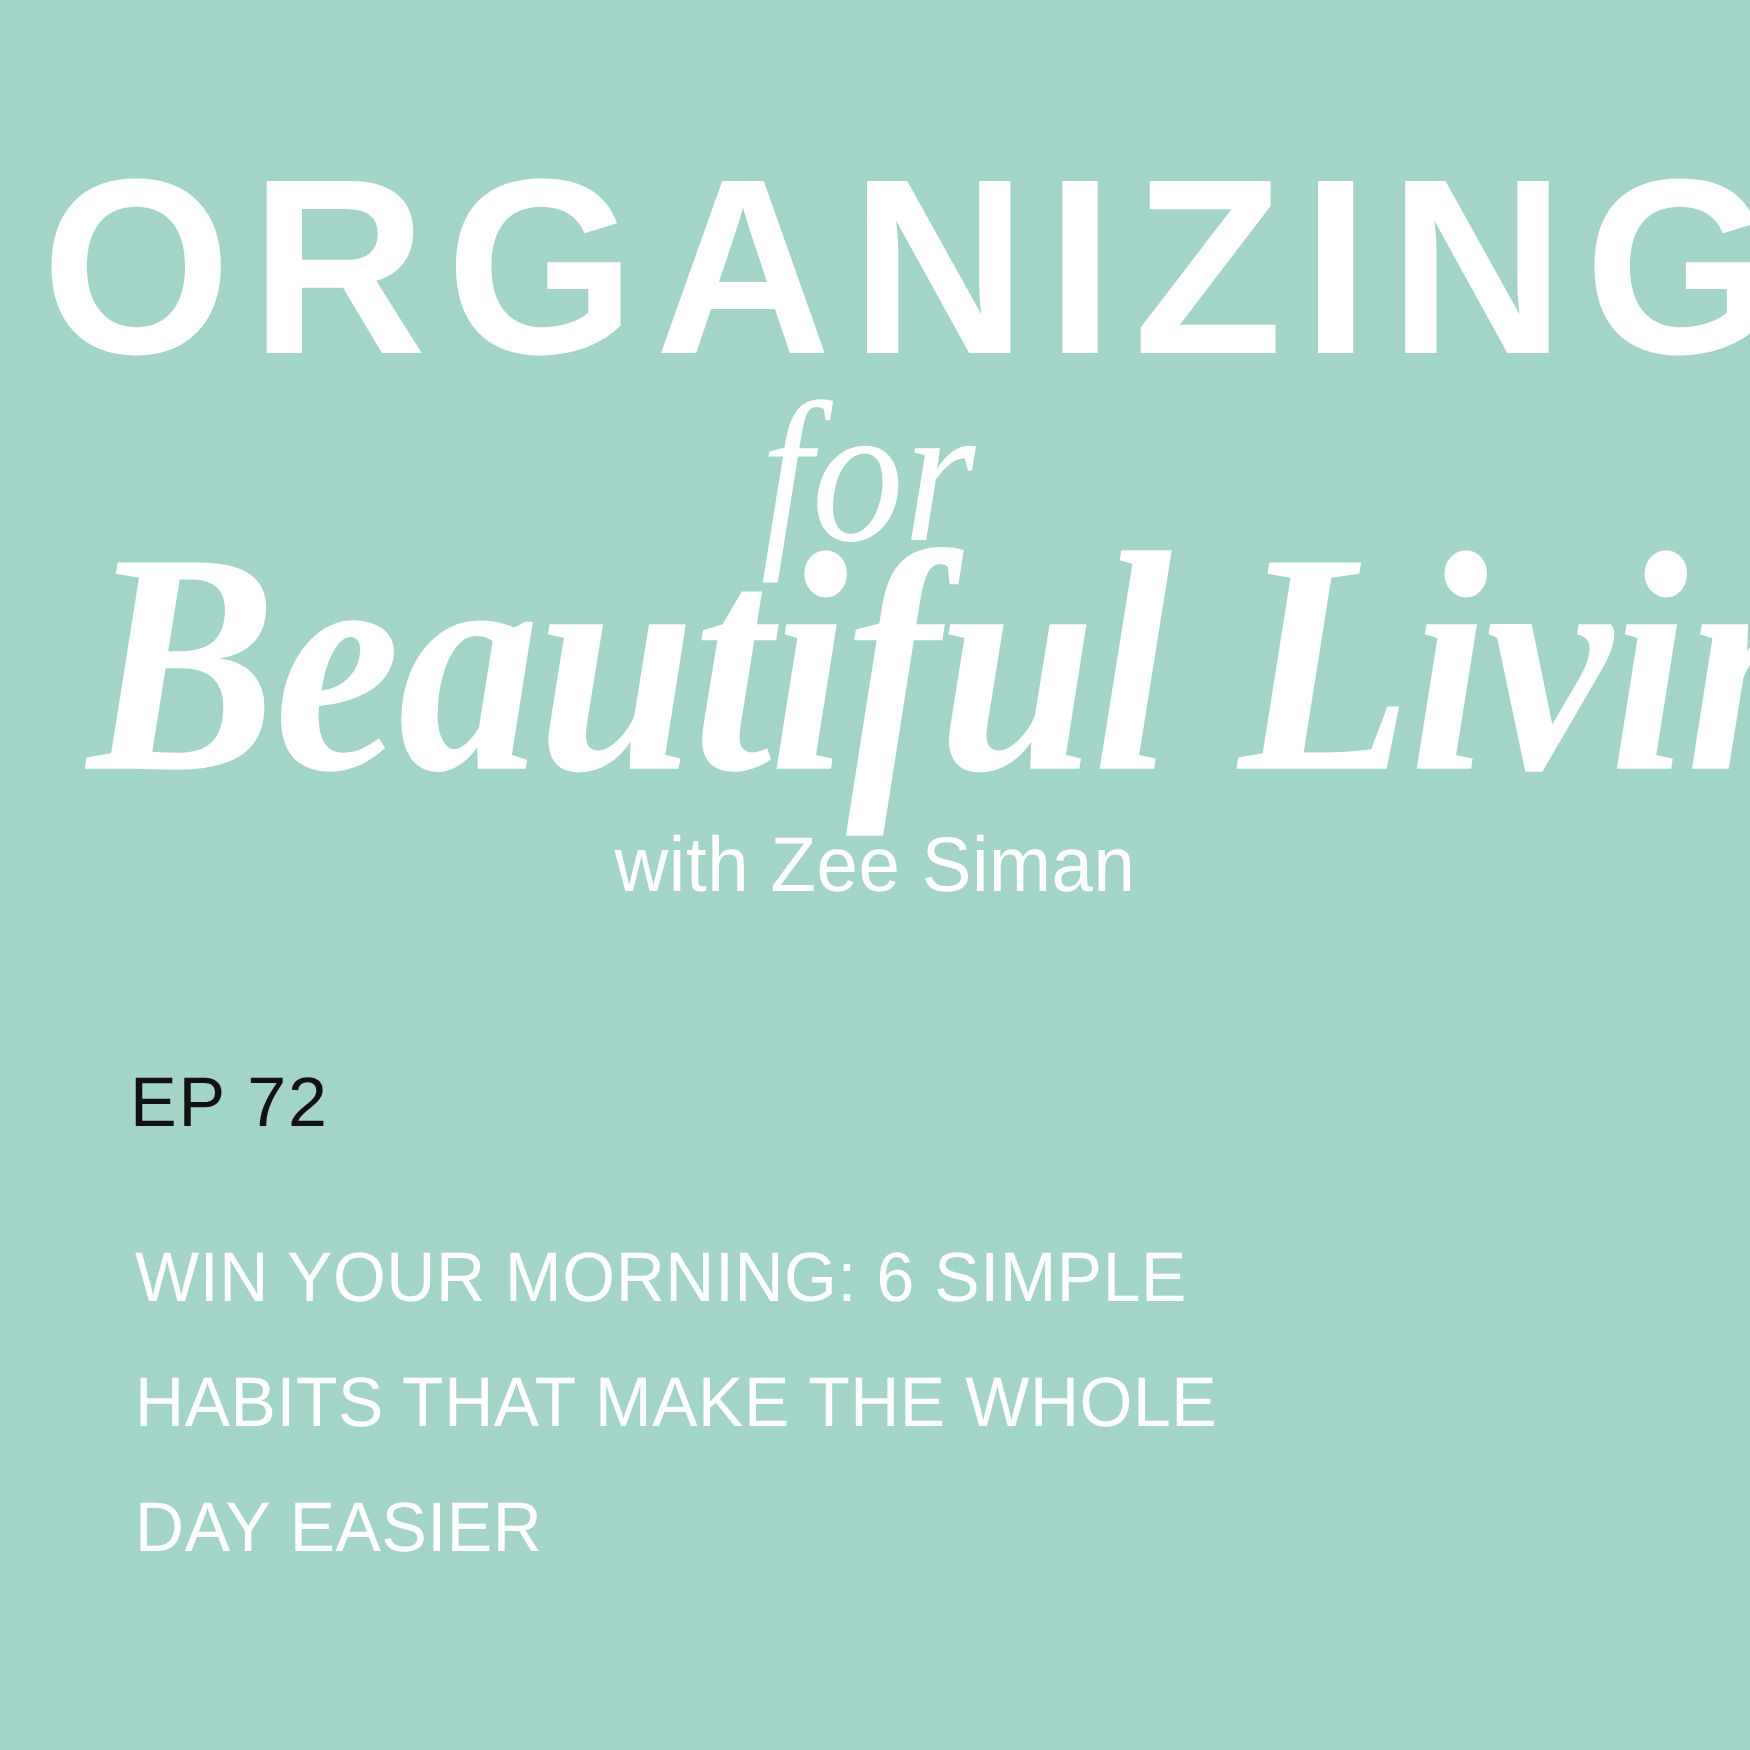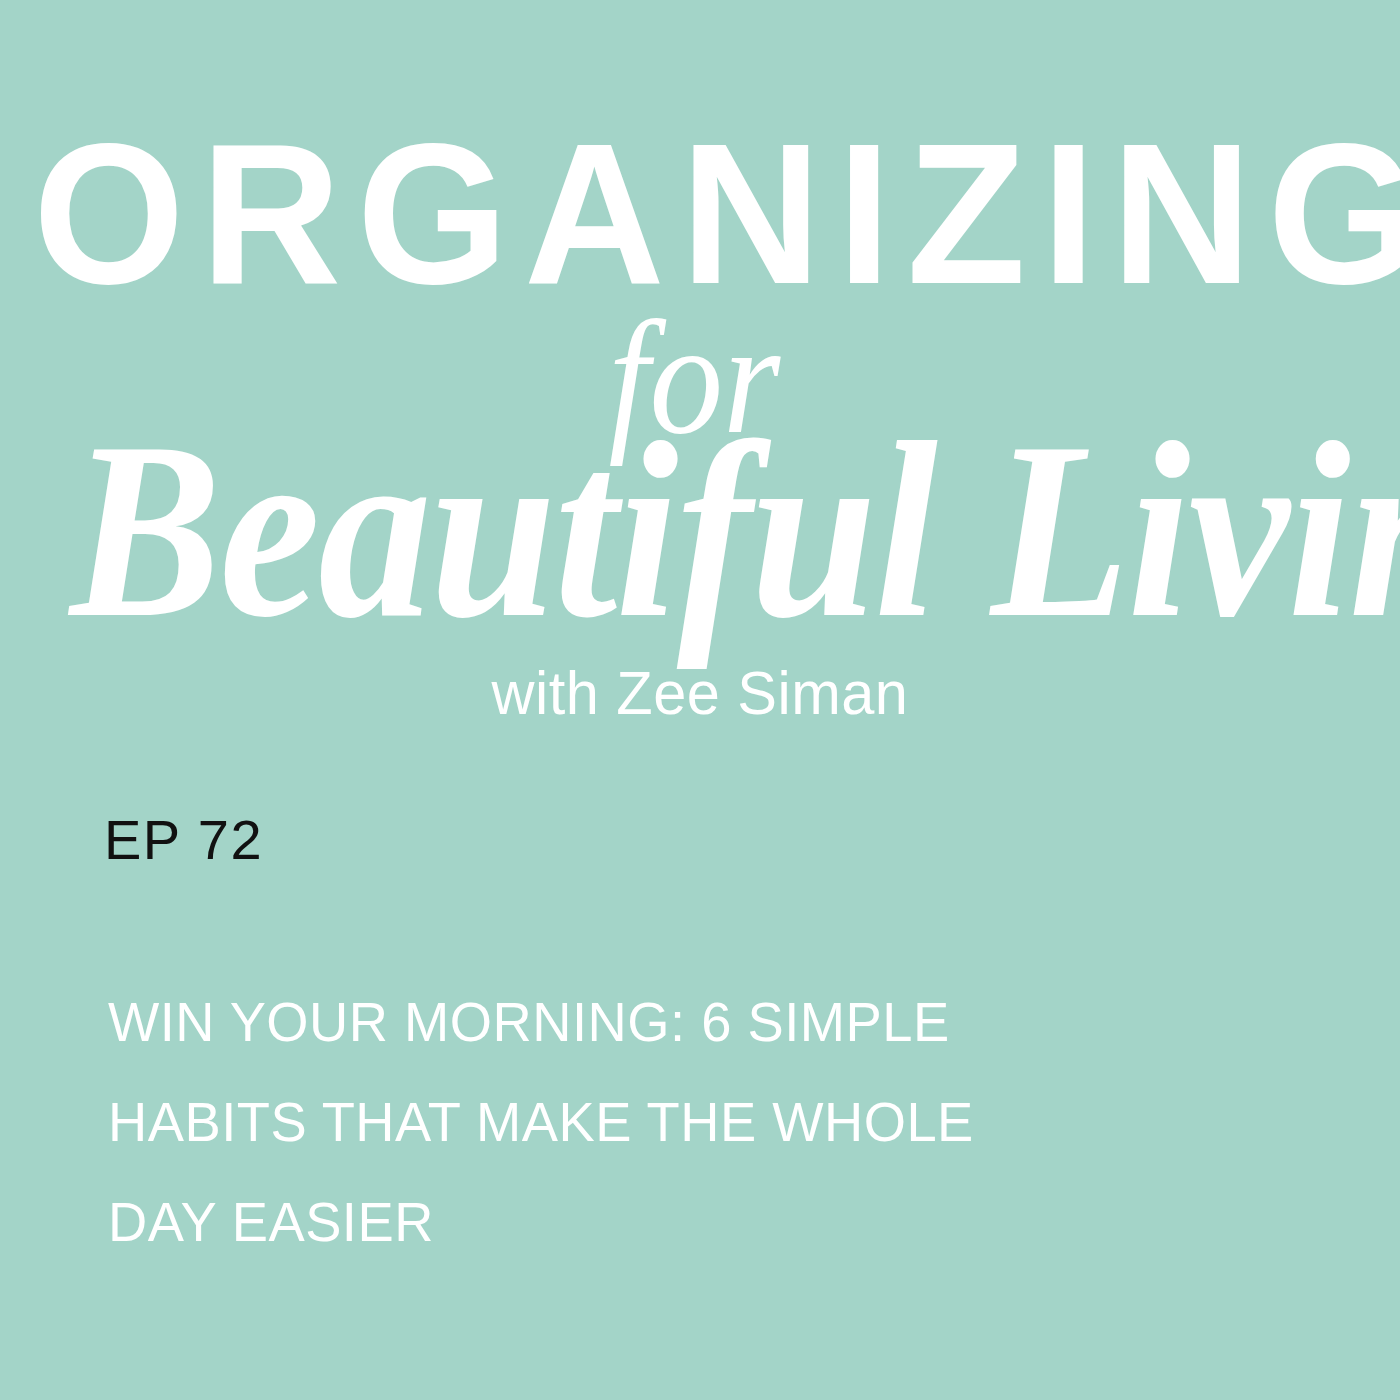--- a/index.html
+++ b/index.html
@@ -89,21 +89,21 @@
     transform: scaleX(0.96);
     transform-origin: 50% 50%;
     white-space: nowrap;
   }
 
   
 
   .episode-number {
     position: absolute;
     left: 104px;
-    top: 812px;
+    top: 854px;
     color: #111111;
     font-family: "Liberation Sans", sans-serif;
     font-weight: 400;
     font-size: 56px;
     line-height: 1;
     letter-spacing: 1.5px;
     white-space: nowrap;
   }
 
   .episode-title {

